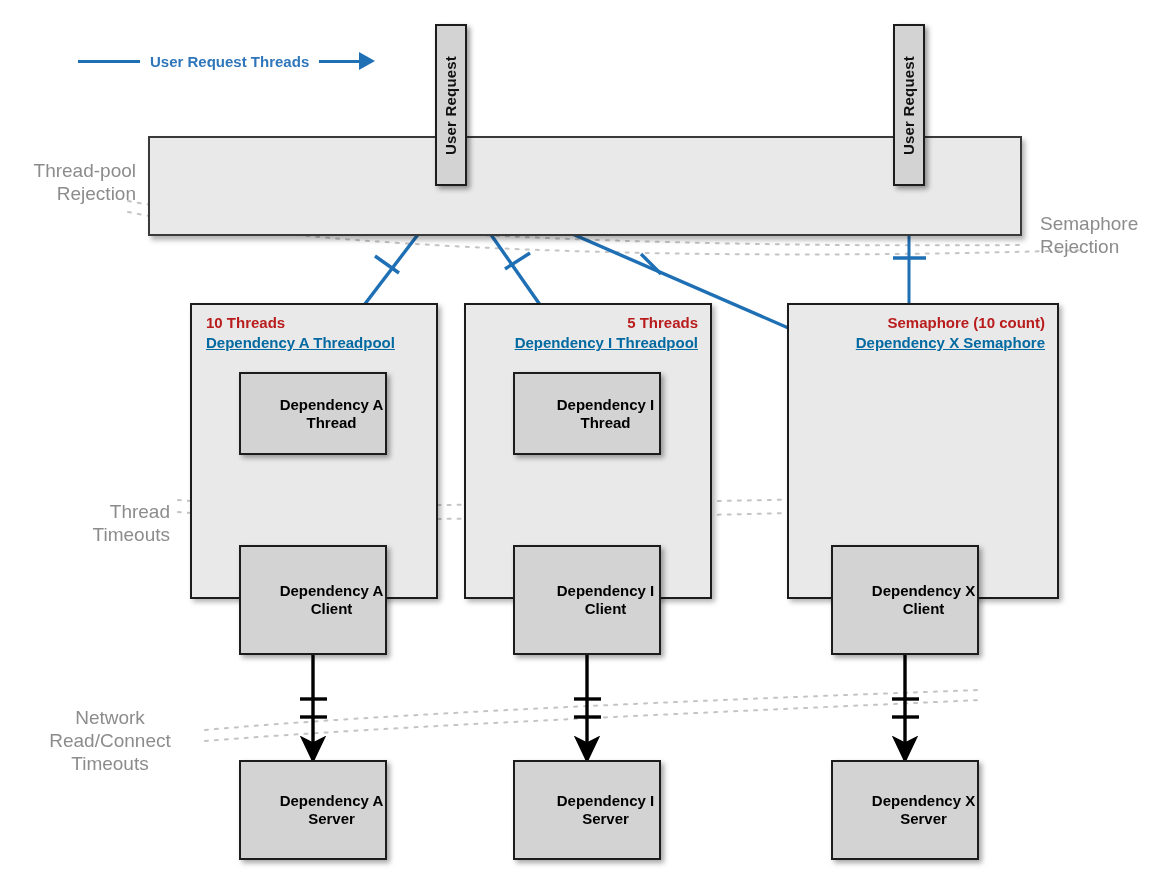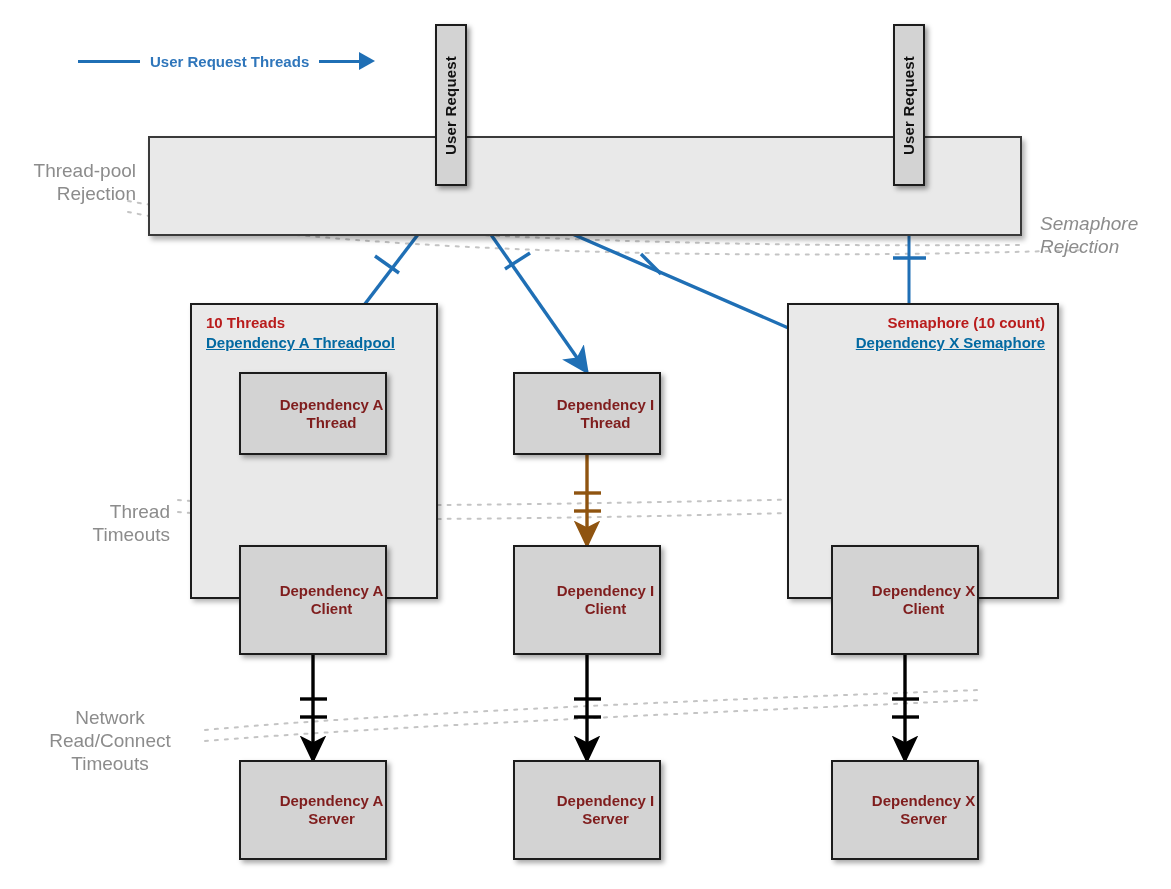--- a/index.html
+++ b/index.html
@@ -13,21 +13,21 @@
 
   .node{position:absolute;box-sizing:border-box;}
 
   
   .box{
     background:#d3d3d3;
     border:2px solid #1c1c1c;
     box-shadow:3px 3px 5px rgba(0,0,0,0.35);
     display:flex;align-items:center;justify-content:center;
     text-align:center;
-    font-weight:bold;color:#7f1d1d;
+    font-weight:bold;color:#000000;
     font-size:15px;line-height:1.18;padding-left:37px;
   }
   .pool{
     background:#e9e9e9;
     border:2px solid #1c1c1c;
     box-shadow:3px 3px 5px rgba(0,0,0,0.30);
   }
   .band{
     background:#e9e9e9;
     border:2px solid #3a3a3a;
@@ -48,21 +48,21 @@
 
   .pool-hd{position:absolute;right:12px;top:8px;text-align:right;}
   .pool-hd.left{left:14px;right:auto;text-align:left;}
   .pool-hd .t1{font-weight:bold;font-size:15px;color:#b91c1c;line-height:1.35;}
   .pool-hd .t2{font-weight:bold;font-size:15px;color:#0369a1;line-height:1.35;text-decoration:underline;}
 
   
   .ann{position:absolute;color:#8c8c8c;font-size:19px;line-height:1.22;
        white-space:pre-line;}
   .ann.r{text-align:right;}
-  .ann.l{text-align:left;font-style:italic;}
+  .ann.l{text-align:left;}
   .ann.c{text-align:center;}
 
   
   .legend{position:absolute;left:78px;top:44px;}
   .lg-row{display:flex;align-items:center;height:34px;}
   .lg-label{font-size:15px;font-weight:bold;margin:0 10px;}
   .lg-blue .lg-label{color:#2f76bb;}
   .lg-brown .lg-label{color:#9a5a14;}
   .lg-line{height:3px;width:62px;}
   .lg-line2{height:3px;width:40px;}
@@ -172,20 +172,26 @@
       <div class="t2">Dependency A Threadpool</div>
     </div>
   </div>
   <div class="node box" style="left:239px;top:372px;width:148px;height:83px;white-space:pre-line;">Dependency A
 Thread</div>
   <div class="node box" style="left:239px;top:545px;width:148px;height:110px;white-space:pre-line;">Dependency A
 Client</div>
   <div class="node box" style="left:239px;top:760px;width:148px;height:100px;white-space:pre-line;">Dependency A
 Server</div>
 
+  <div class="node pool" style="left:464px;top:303px;width:248px;height:296px;">
+    <div class="pool-hd">
+      <div class="t1">5 Threads</div>
+      <div class="t2">Dependency I Threadpool</div>
+    </div>
+  </div>
   <div class="node box" style="left:513px;top:372px;width:148px;height:83px;white-space:pre-line;">Dependency I
 Thread</div>
   <div class="node box" style="left:513px;top:545px;width:148px;height:110px;white-space:pre-line;">Dependency I
 Client</div>
   <div class="node box" style="left:513px;top:760px;width:148px;height:100px;white-space:pre-line;">Dependency I
 Server</div>
 
   <div class="node pool" style="left:787px;top:303px;width:272px;height:296px;">
     <div class="pool-hd">
       <div class="t1">Semaphore (10 count)</div>

